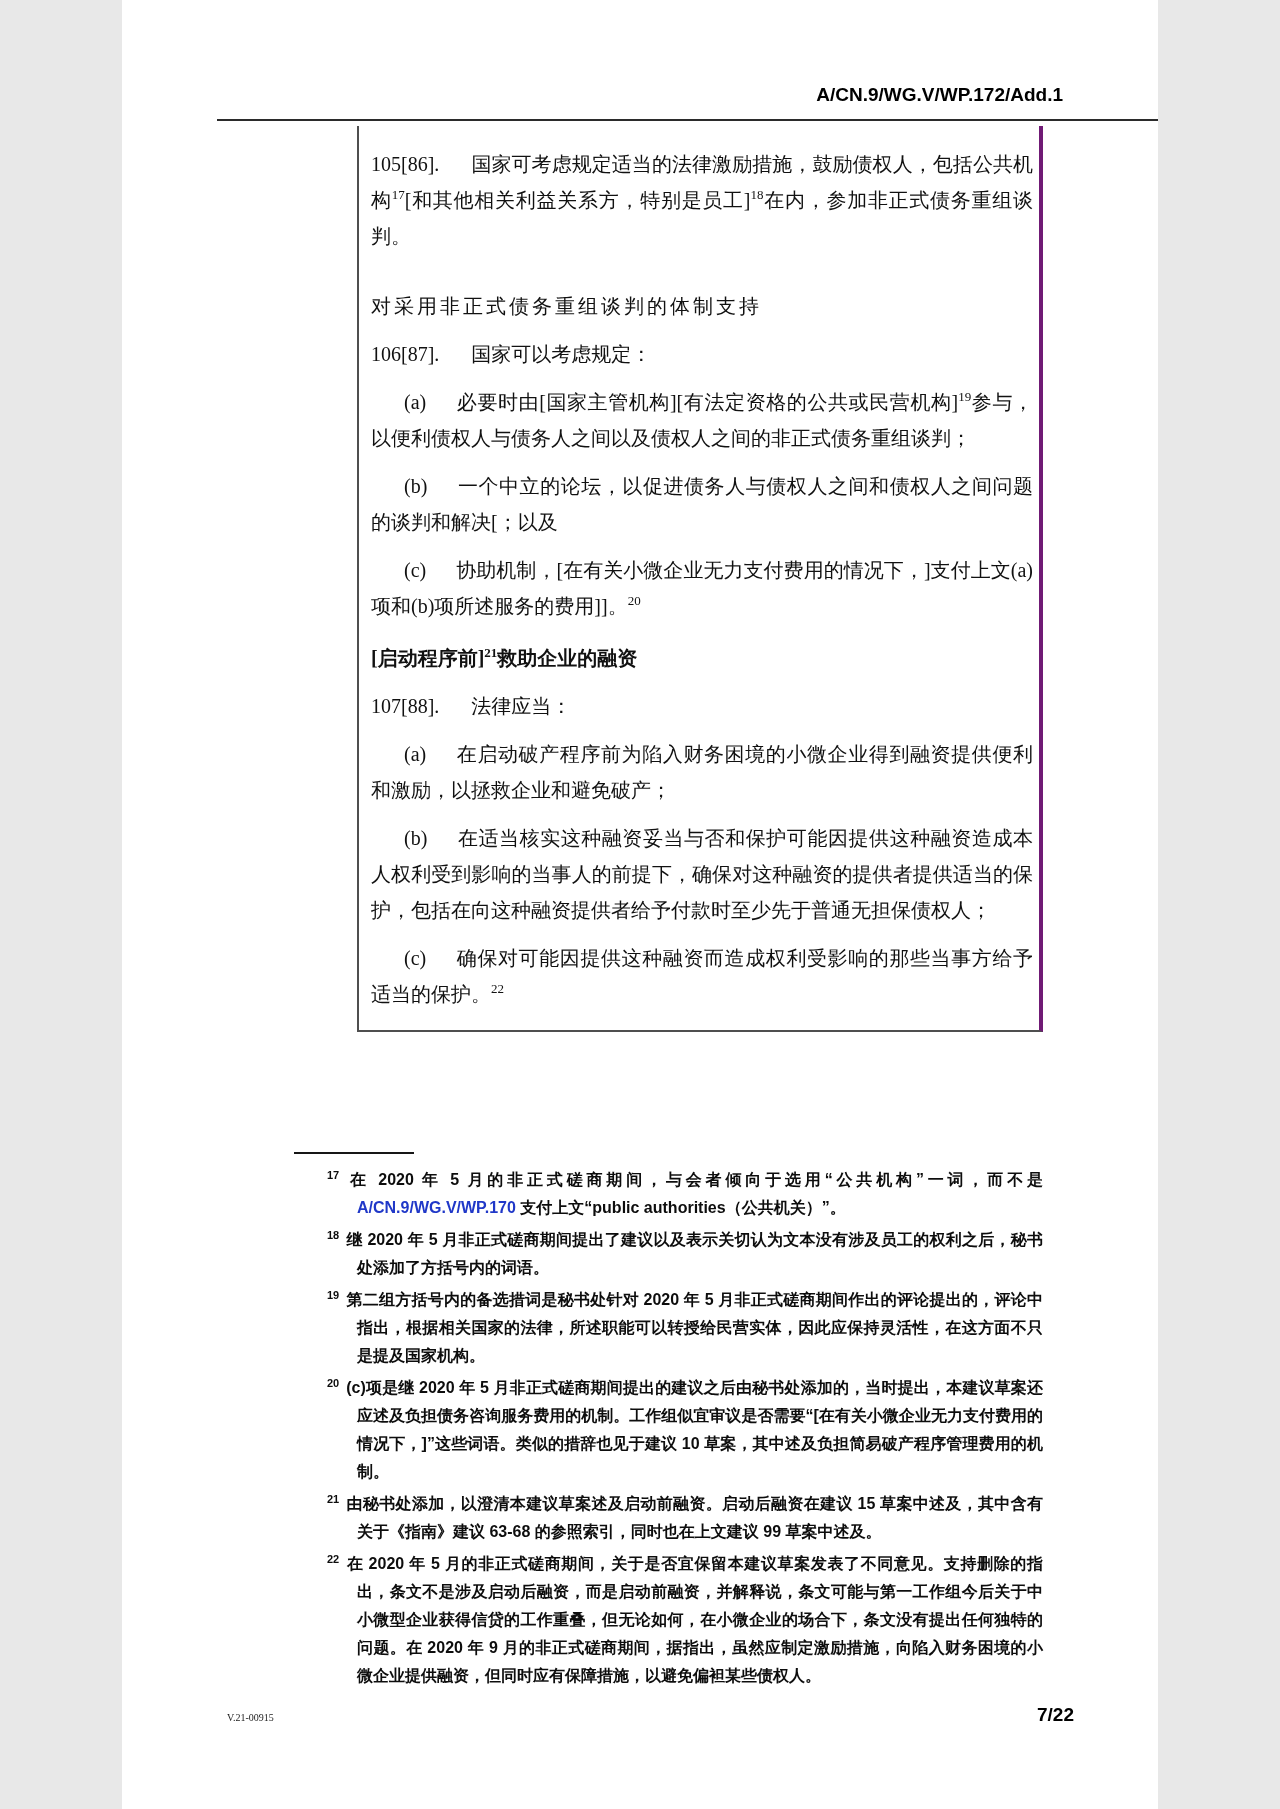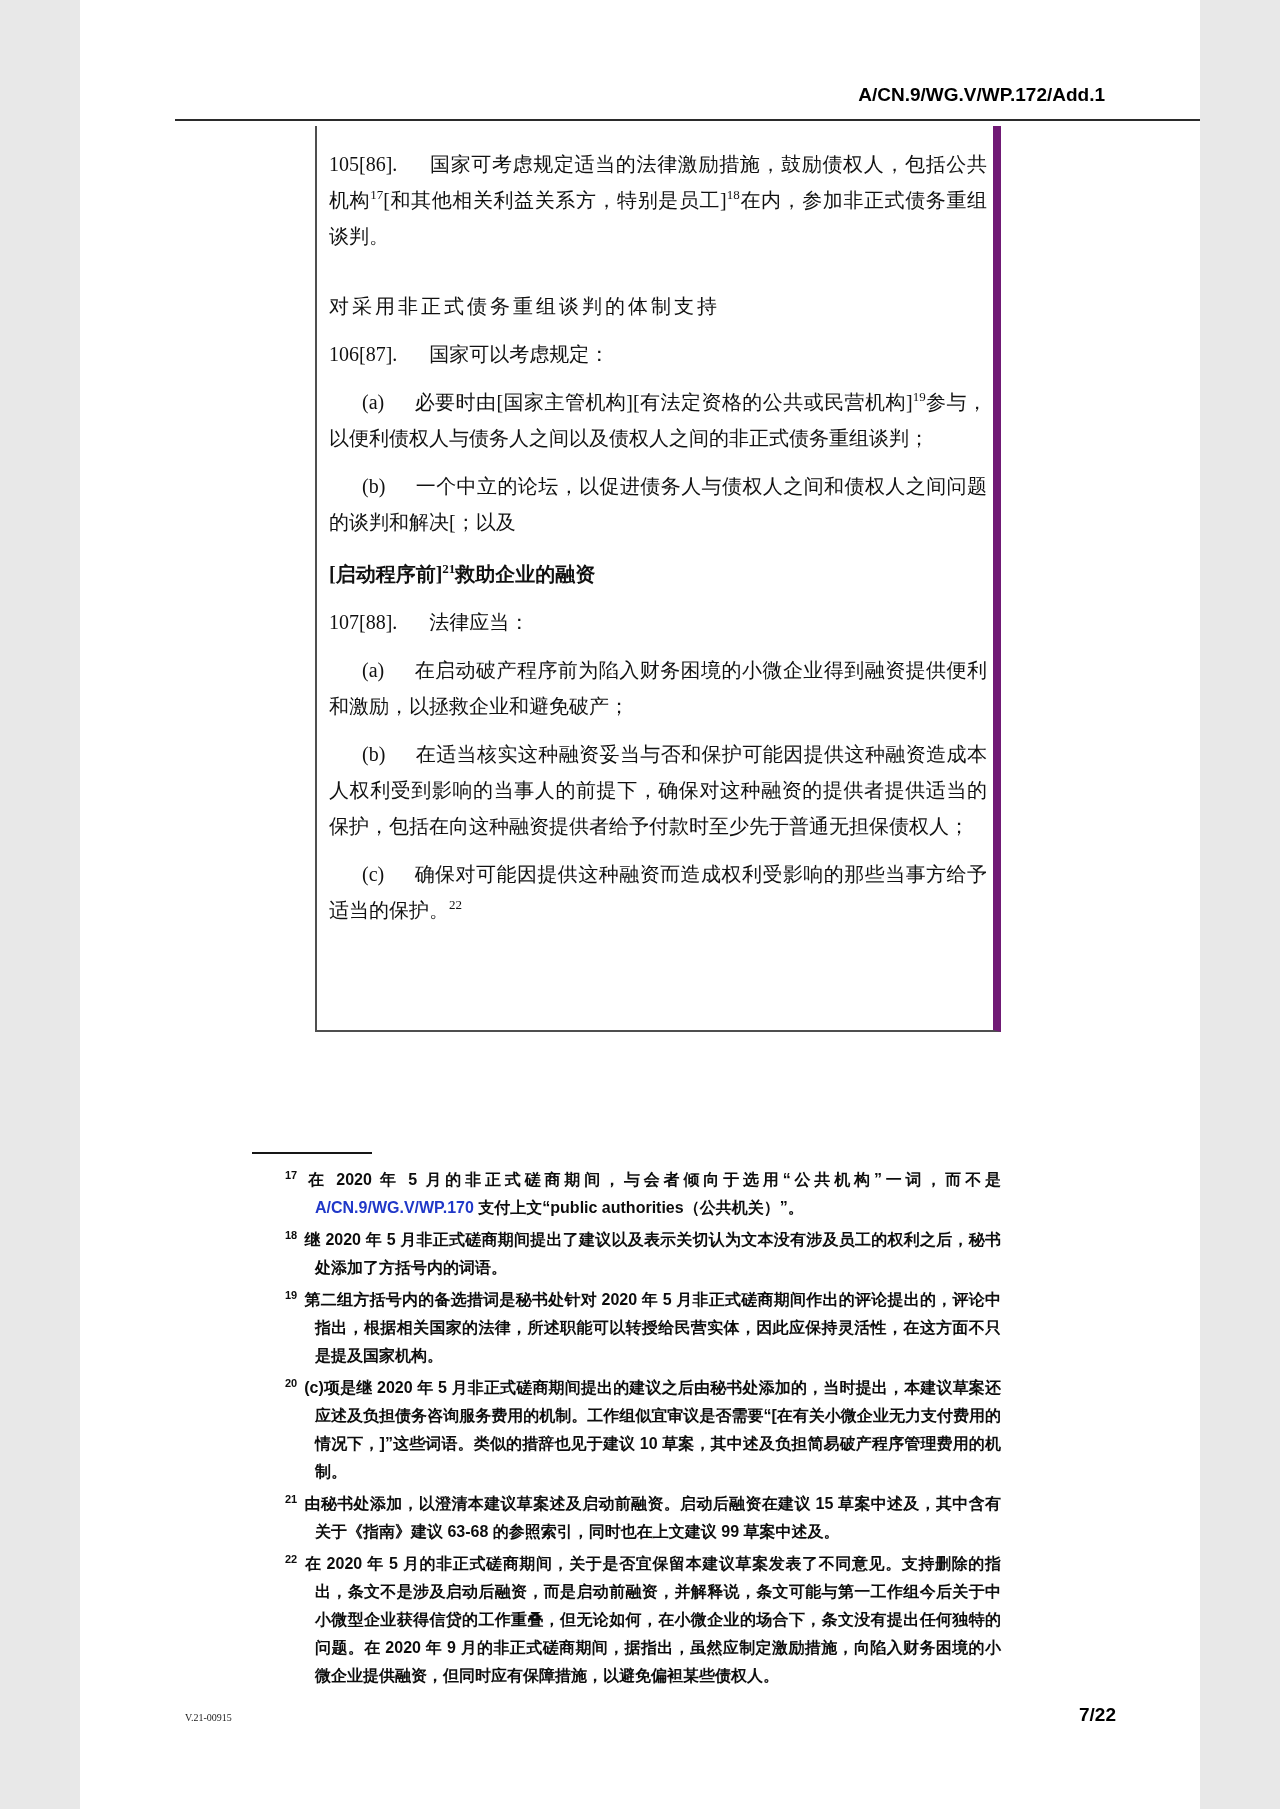--- a/index.html
+++ b/index.html
@@ -1,26 +1,26 @@
 <!DOCTYPE html>
 <html><head>
 <meta charset="utf-8">
 <style>
   html,body{margin:0;padding:0;background:#e8e8e8;}
-  .page{position:relative;width:1120px;height:1809px;background:#ffffff;margin:0 auto;
+  .page{position:relative;width:1036px;height:1809px;background:#ffffff;margin:0 auto;
         font-family:"Liberation Serif","DejaVu Serif",serif;color:#111;overflow:hidden;}
 
   
   .doc-symbol{position:absolute;top:84px;right:95px;
         font-family:"Liberation Sans","DejaVu Sans",sans-serif;font-weight:bold;font-size:19px;color:#000;}
   .header-rule{position:absolute;top:119px;left:95px;width:1090px;border-top:2px solid #2b2b2b;}
 
   
   .rec-box{position:absolute;left:235px;top:126px;width:686px;height:906px;box-sizing:border-box;
-        border-left:2px solid #4f4f4f;border-right:8px solid #701a75;border-bottom:2px solid #4f4f4f;
+        border-left:2px solid #4f4f4f;border-right:4px solid #701a75;border-bottom:2px solid #4f4f4f;
         padding:8px 6px 0 12px;overflow:hidden;}
   .rec-box p{margin:12px 0;font-size:20px;line-height:36px;text-align:justify;text-justify:inter-ideograph;}
   .para-num{margin-right:32px;}
   .sub{ text-indent:33px;}
   .sub-label{margin-right:30px;}
   .h-italic{letter-spacing:3px;margin:34px 0 12px !important;}
   .h-bold{font-weight:bold;margin:16px 0 12px !important;}
   .rec-box sup{font-size:13px;line-height:0;vertical-align:super;}
 
   
@@ -51,20 +51,21 @@
     <p><span class="para-num">105[86].</span><span>国家可考虑规定适当的法律激励措施，鼓励债权人，包括公共机构</span><sup>17</sup><span>[和其他相关利益关系方，特别是员工]</span><sup>18</sup><span>在内，参加非正式债务重组谈判。</span></p>
 
     <p class="h-italic">对采用非正式债务重组谈判的体制支持</p>
 
     <p><span class="para-num">106[87].</span><span>国家可以考虑规定：</span></p>
 
     <p class="sub"><span class="sub-label">(a)</span><span>必要时由[国家主管机构][有法定资格的公共或民营机构]</span><sup>19</sup><span>参与，以便利债权人与债务人之间以及债权人之间的非正式债务重组谈判；</span></p>
 
     <p class="sub"><span class="sub-label">(b)</span><span>一个中立的论坛，以促进债务人与债权人之间和债权人之间问题的谈判和解决[；以及</span></p>
 
+    <p class="sub"><span class="sub-label">(c)</span><span>协助机制，[在有关小微企业无力支付费用的情况下，]支付上文(a)项和(b)项所述服务的费用]]。</span><sup>20</sup></p>
 
     <p class="h-bold"><span>[启动程序前]</span><sup>21</sup><span>救助企业的融资</span></p>
 
     <p><span class="para-num">107[88].</span><span>法律应当：</span></p>
 
     <p class="sub"><span class="sub-label">(a)</span><span>在启动破产程序前为陷入财务困境的小微企业得到融资提供便利和激励，以拯救企业和避免破产；</span></p>
 
     <p class="sub"><span class="sub-label">(b)</span><span>在适当核实这种融资妥当与否和保护可能因提供这种融资造成本人权利受到影响的当事人的前提下，确保对这种融资的提供者提供适当的保护，包括在向这种融资提供者给予付款时至少先于普通无担保债权人；</span></p>
 
     <p class="sub"><span class="sub-label">(c)</span><span>确保对可能因提供这种融资而造成权利受影响的那些当事方给予适当的保护。</span><sup>22</sup></p>

